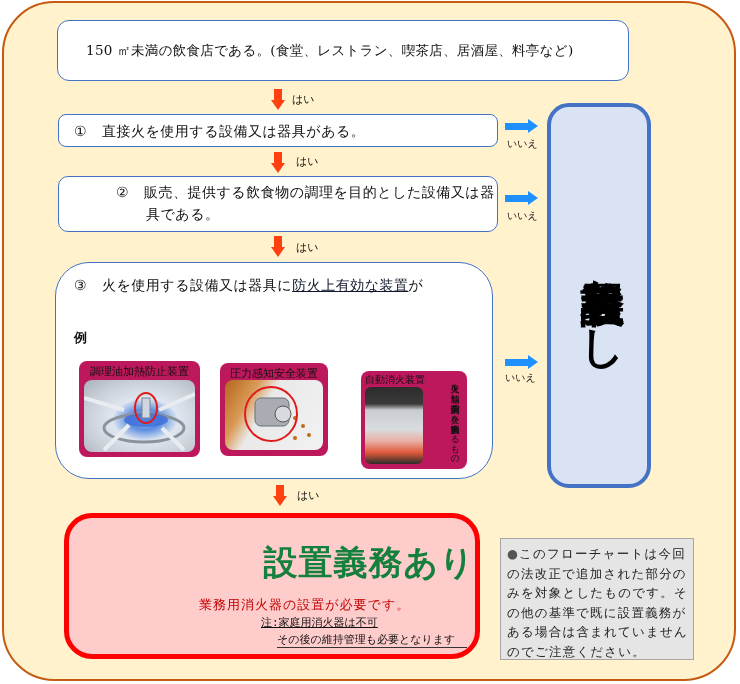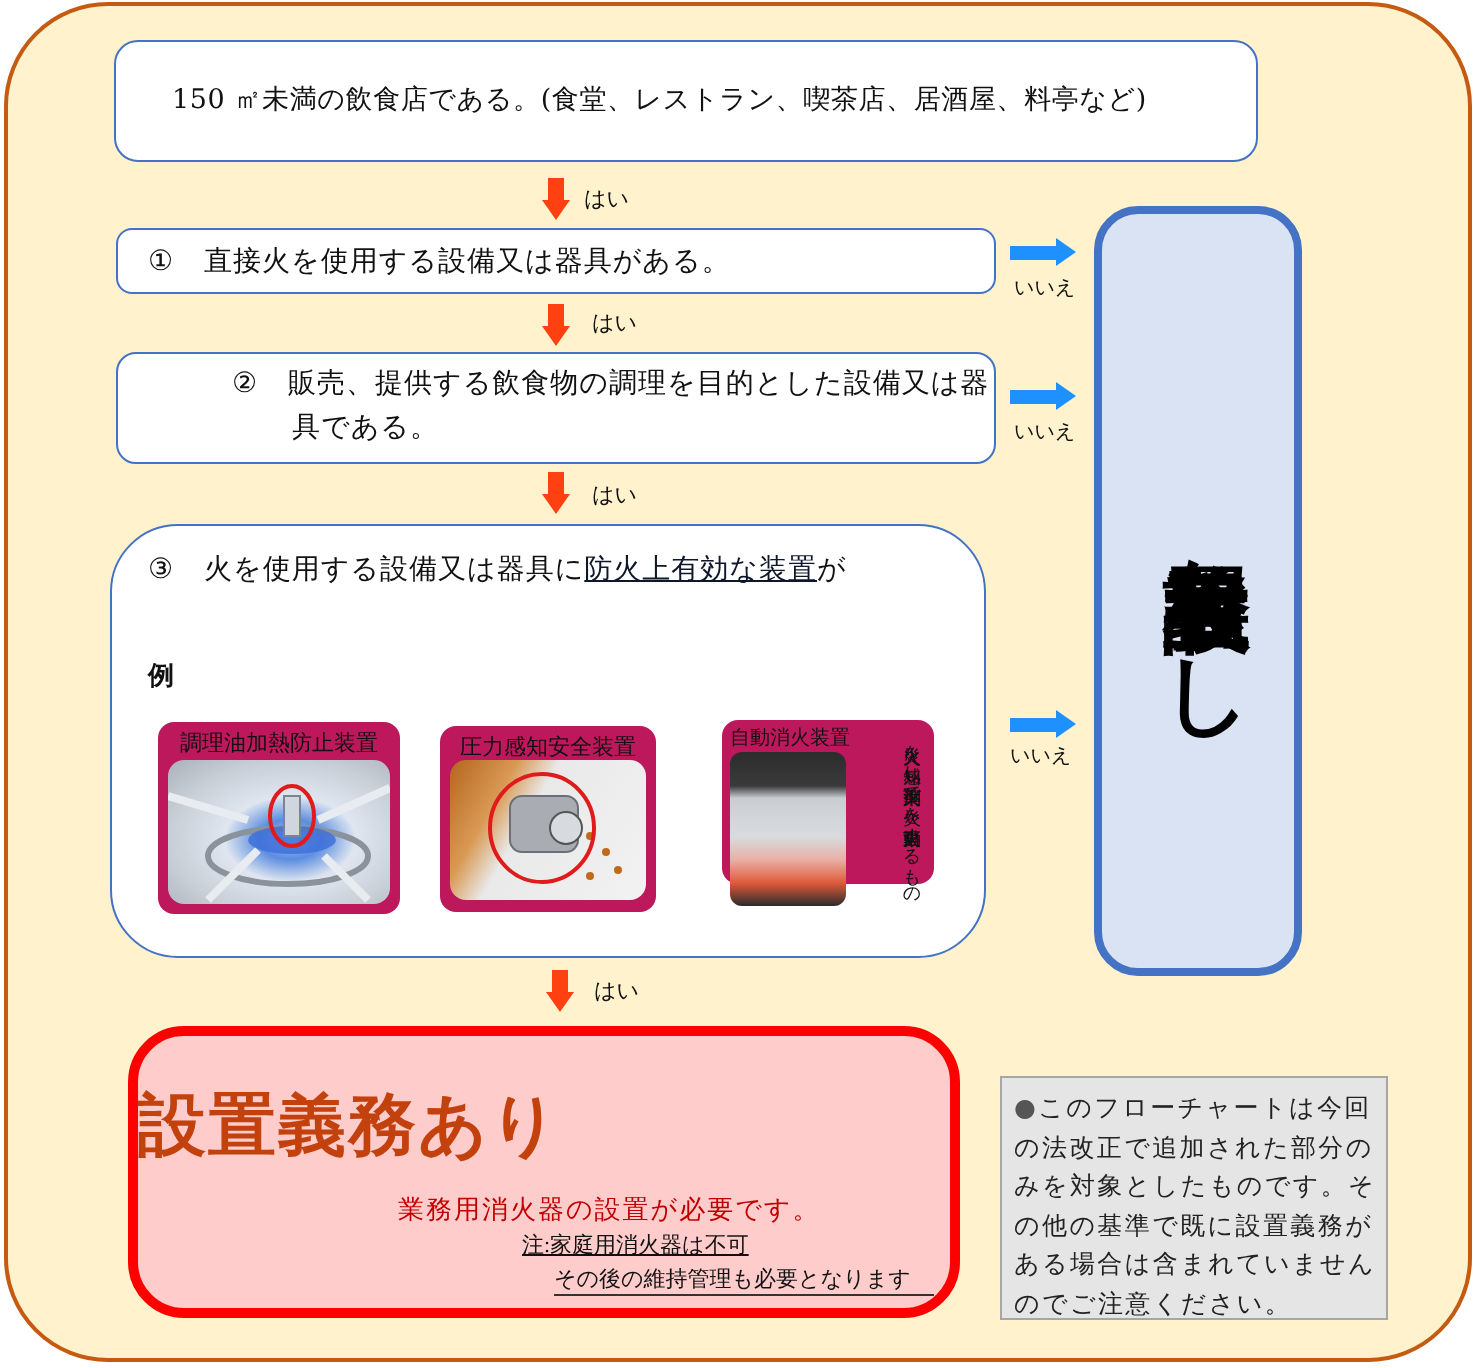--- a/index.html
+++ b/index.html
@@ -22,21 +22,21 @@
   .nashi { position: absolute; left: 547px; top: 103px; width: 104px; height: 385px; background: #dae3f3;
            border: 4px solid #4472c4; border-radius: 22px; box-sizing: border-box; }
   .nashi-text { position: absolute; left: 0; right: 0; top: 40px; text-align: center;
                 font-family: "DejaVu Sans", sans-serif; font-weight: bold; font-size: 44px; line-height: 52px; color: #000; }
   .card { position: absolute; background: #be185d; border-radius: 8px; }
   .card-label { position: absolute; left: 0; right: 0; top: 3px; text-align: center; color: #111;
                 font-family: "DejaVu Sans", sans-serif; font-size: 11px; }
   .photo { position: absolute; border-radius: 8px; overflow: hidden; }
   .ari { position: absolute; left: 64px; top: 513px; width: 416px; height: 146px; background: #ffcccc;
          border: 5px solid #ff0000; border-radius: 28px; box-sizing: border-box; }
-  .ari-title { position: absolute; left: 0; right: 0; top: 22px; text-align: left; color: #c2410c;
+  .ari-title { position: absolute; left: 0; right: 0; top: 22px; text-align: right; color: #15803d;
                font-family: "DejaVu Sans", sans-serif; font-weight: bold; font-size: 34px; letter-spacing: 1px; }
   .note { position: absolute; left: 500px; top: 538px; width: 194px; height: 122px; background: #e5e5e5;
           border: 1px solid #a6a6a6; box-sizing: border-box; }
   .note-text { position: absolute; left: 6px; top: 5px; right: 4px; font-size: 12.5px; line-height: 19.5px;
                letter-spacing: 1.2px; color: #222; }
 </style>
 </head>
 <body>
 
 <div class="frame"></div>
@@ -123,21 +123,21 @@
         <circle cx="58" cy="34" r="8" fill="#d7dade" stroke="#555"></circle>
         <circle cx="70" cy="38" r="2" fill="#c06a1a"></circle>
           <circle cx="78" cy="46" r="2" fill="#c06a1a"></circle>
         <circle cx="84" cy="55" r="2" fill="#c06a1a"></circle>
           <circle cx="70" cy="58" r="2" fill="#c06a1a"></circle>
         <ellipse cx="46" cy="34" rx="26" ry="27" fill="none" stroke="#e01b1b" stroke-width="2"></ellipse>
       </svg>
     </div>
   </div>
 
-  <div class="card" style="left:305px; top:97px; width:106px; height:82px;">
+  <div class="card" style="left:305px; top:108px; width:106px; height:98px;">
     <div style="position:absolute; left:4px; top:2px; font-size:10px; font-family:'DejaVu Sans',sans-serif; color:#111;">自動消火装置</div>
     <div class="photo" style="left:4px; top:16px; width:58px; height:77px; border-radius:6px;
                 background: linear-gradient(180deg, #2c2c2c 0%, #3a3a3a 22%, #c9cdd2 30%, #d9dcdf 55%, #e8b0a5 70%, #e05a3a 85%, #2b2b2b 100%);">
     </div>
     <div style="position:absolute; left:66px; top:6px; height:88px; width:34px; writing-mode:vertical-rl;
                 font-size:9px; line-height:13px; font-family:'DejaVu Sans',sans-serif; color:#111;">火災を感知し消火薬剤で炎を自動消火するもの</div>
   </div>
 </div>
 <div class="right" style="left:505px; top:355px;">
   <div class="shaft"></div>
@@ -151,21 +151,21 @@
 
 <div class="down" style="left:273px; top:485px;">
   <div class="shaft"></div>
     <div class="head"></div>
 </div>
 <div class="hai" style="left:297px; top:488px;">はい</div>
 
 <div class="ari">
   <div class="ari-title">設置義務あり</div>
   <div style="position:absolute; left:82px; top:78px; font-size:13px; color:#c00000; letter-spacing:1px;margin-left:48px;">業務用消火器の設置が必要です。</div>
-  <div style="position:absolute; left:192px; top:97px; font-size:11px; text-decoration:underline; font-family:Liberation Serif, serif;text-align:center;">注:家庭用消火器は不可</div>
+  <div style="position:absolute; left:192px; top:97px; font-size:11px; text-decoration:underline; font-family:Liberation Mono, monospace;text-align:center;">注:家庭用消火器は不可</div>
   <div style="position:absolute; left:208px; top:114px; width:190px; font-size:11px; border-bottom:1px solid #333; font-family:'DejaVu Sans',sans-serif;">その後の維持管理も必要となります</div>
 </div>
 
 <div class="note">
   <div class="note-text">
     <span style="color:#555;">●</span><span>このフローチャートは今回の法改正で追加された部分のみを対象としたものです。その他の基準で既に設置義務がある場合は含まれていませんのでご注意ください。</span>
   </div>
 </div>
 
 </body></html>

